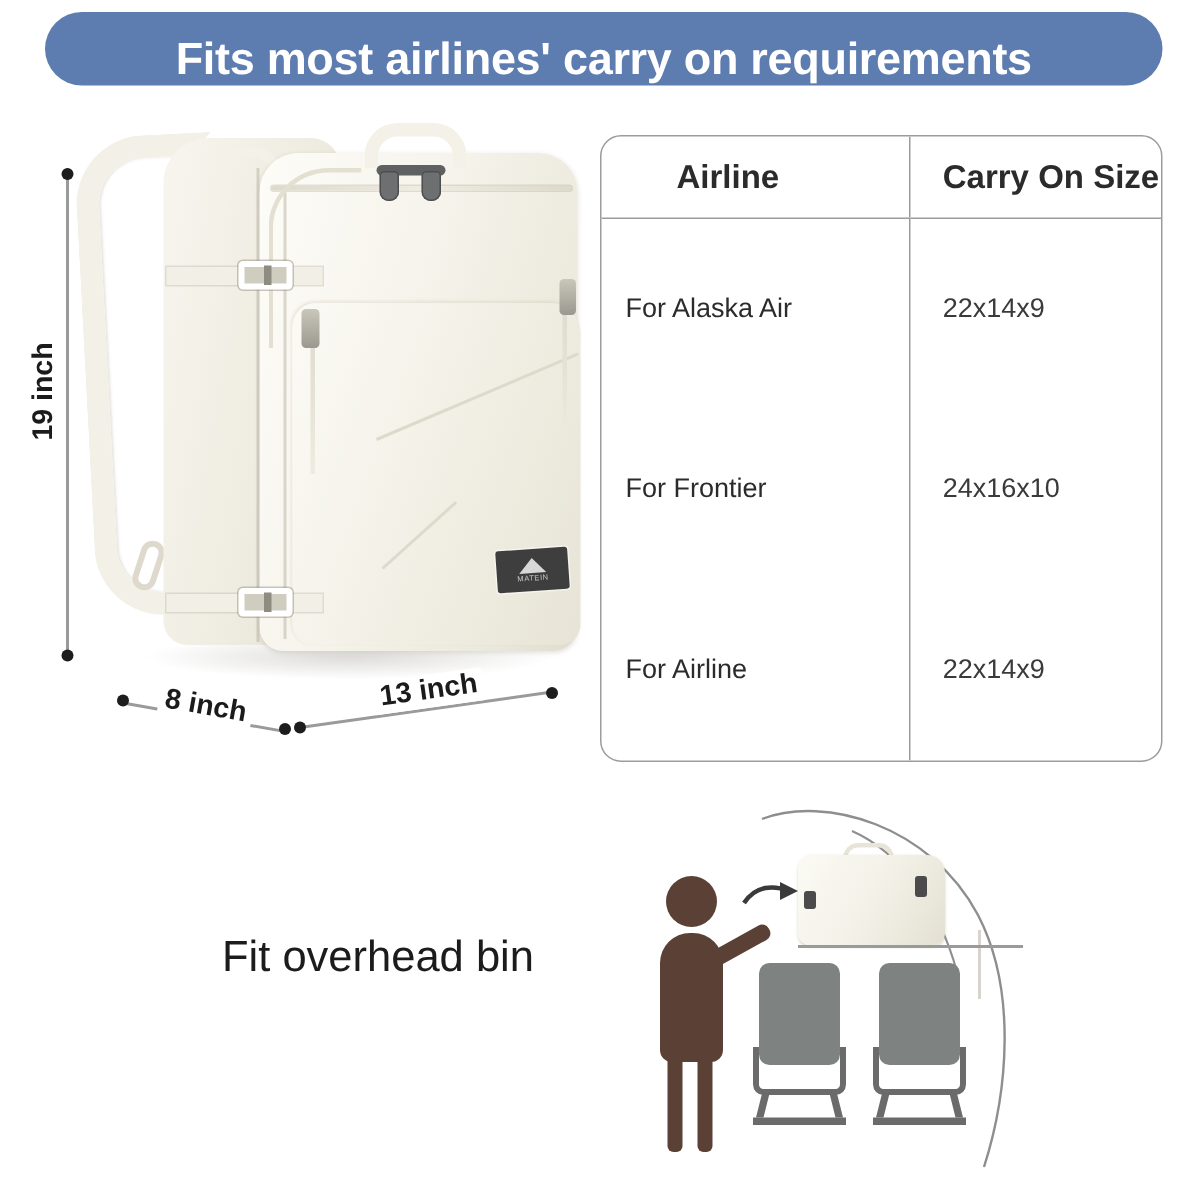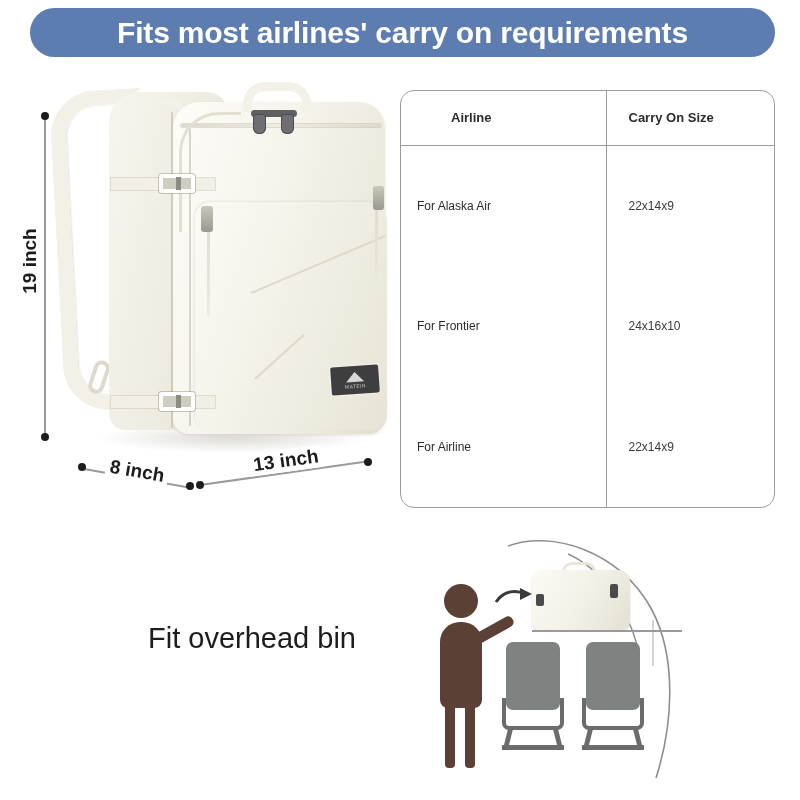--- a/index.html
+++ b/index.html
@@ -16,21 +16,21 @@
   #page { position: relative; width: 800px; height: 800px; }
 
   
   .banner {
     position: absolute;
     left: 30px; top: 8px;
     width: 745px; height: 49px;
     background: #5d7cb0;
     border-radius: 26px;
     display: flex;
-    align-items: center;
+    align-items: flex-end;
     justify-content: center;
   }
   .banner-text {
     color: #ffffff;
     font-size: 30px;
     font-weight: bold;
     letter-spacing: -0.2px;
     white-space: nowrap;
   }
 
@@ -224,25 +224,25 @@
     width: 375px; height: 418px;
     border: 1.5px solid #9c9c9c;
     border-radius: 14px;
     background: #fff;
     overflow: hidden;
   }
   .tbl table { width: 100%; height: 100%; border-collapse: collapse; table-layout: fixed; }
   .tbl th, .tbl td {
     text-align: left;
     padding: 0 0 0 16px;
-    font-size: 12px;
+    font-size: 18px;
     color: #2b2b2b;
     vertical-align: middle;
   }
-  .tbl th { font-weight: bold; font-size: 13px; height: 54px; }
+  .tbl th { font-weight: bold; font-size: 22px; height: 54px; }
   .tbl td { font-weight: normal; height: 52px; }
   .tbl .col-a { width: 205px; }
   .tbl .col-b { width: 170px; padding-left: 22px; }
   .tbl thead th { border-bottom: 1.4px solid #9c9c9c; }
   .tbl .col-b, .tbl th.col-b { border-left: 1.4px solid #9c9c9c; }
   .tbl th.col-a { padding-left: 50px; }
   .tbl th.col-b { padding-left: 22px; }
   .tbl td.col-b { color: #3a3a3a; }
 
   

